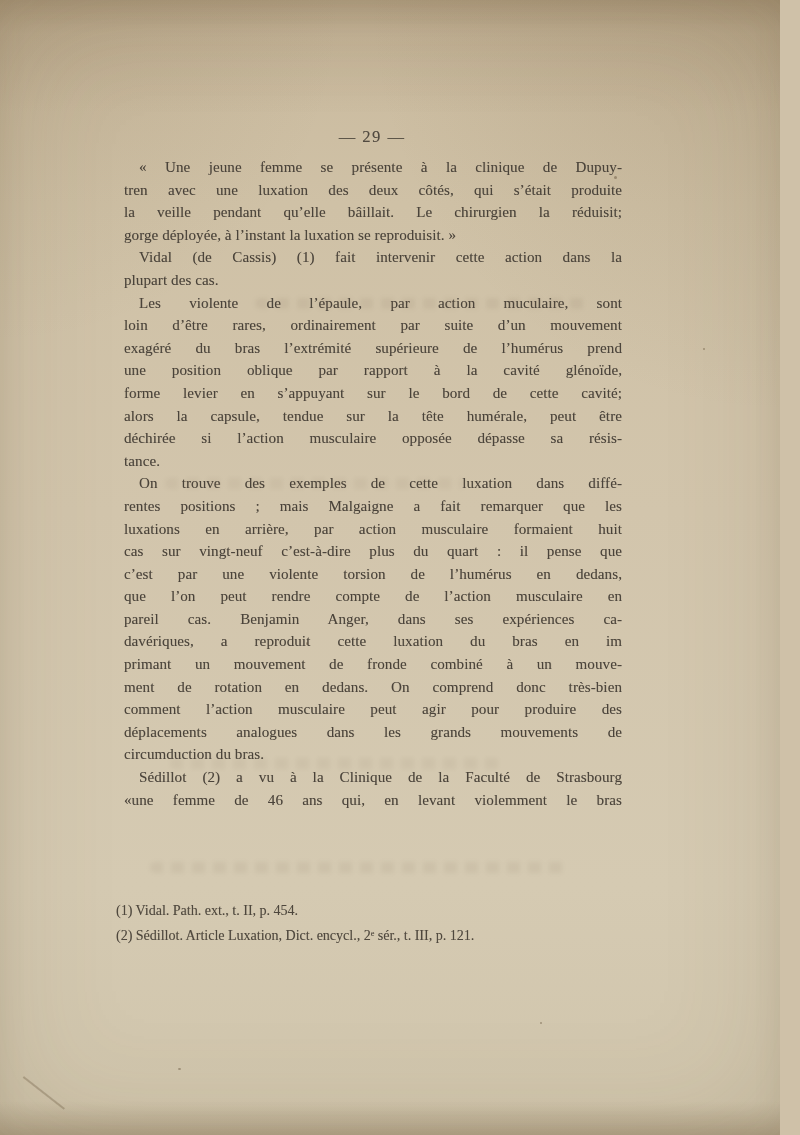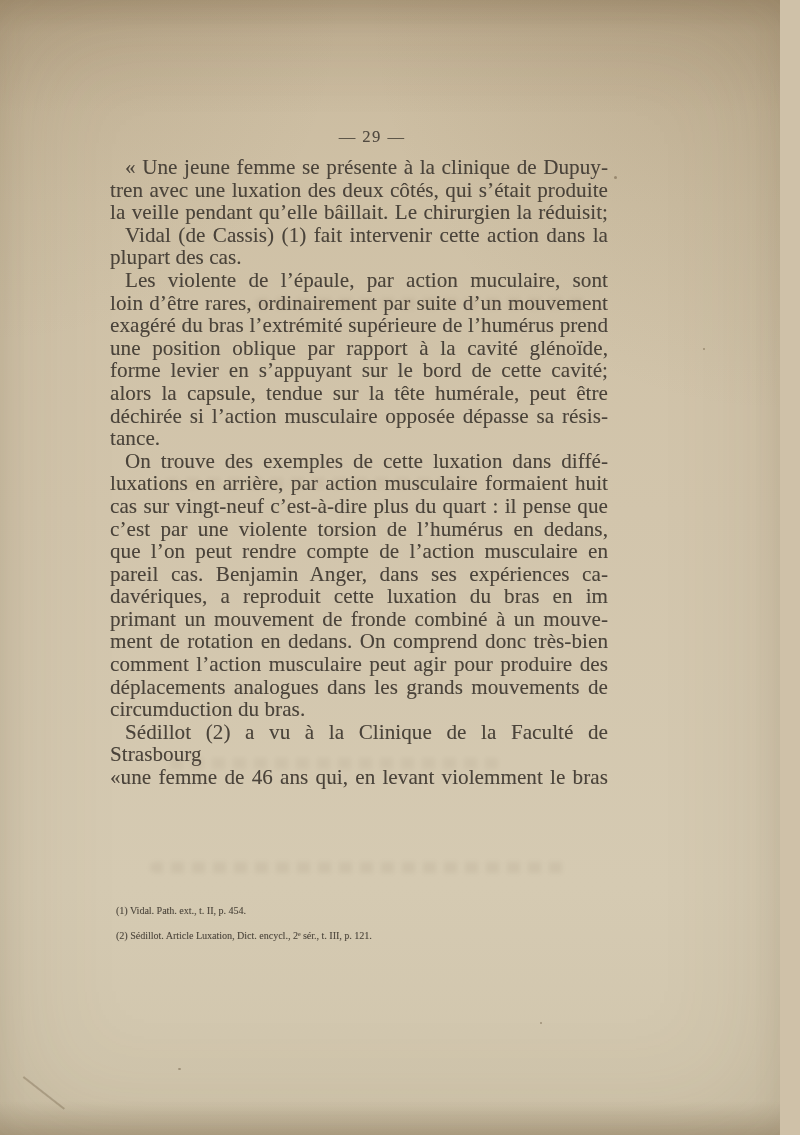--- a/index.html
+++ b/index.html
@@ -44,42 +44,42 @@
     text-indent: 30px;
     font-size: 16.5px;
     letter-spacing: 1.5px;
     color: #514a40;
     text-shadow: 0.3px 0.3px 0.5px rgba(74,66,56,0.35);
   }
 
   .body-text {
     position: absolute;
     top: 156px;
-    left: 110px;
+    left: 124px;
     width: 498px;
-    font-size: 21px;
+    font-size: 15px;
     line-height: 22.6px;
     letter-spacing: 0.1px;
     text-shadow: 0.3px 0.3px 0.6px rgba(74,66,56,0.30);
   }
 
   .line {
     text-align: justify;
     text-align-last: justify;
     white-space: normal;
   }
   .line.indent { text-indent: 15px; }
   .line.rag { text-align-last: left; }
 
   .footnote-block {
     position: absolute;
     top: 898px;
     left: 116px;
     width: 520px;
-    font-size: 10px;
+    font-size: 14px;
     line-height: 25px;
     color: #4e473d;
     text-shadow: 0.3px 0.3px 0.5px rgba(74,66,56,0.30);
   }
   .footnote-line { text-align: left; }
 
   
   .ghost {
     position: absolute;
     height: 11px;
@@ -123,31 +123,33 @@
 
 <div class="scan">
   <div class="vignette"></div>
 
   <div class="page-number">— 29 —</div>
 
   <div class="body-text" id="bodyText">
       <div class="line indent">« Une jeune femme se présente à la clinique de Dupuy-</div>
       <div class="line">tren avec une luxation des deux côtés, qui s’était produite</div>
       <div class="line">la veille pendant qu’elle bâillait. Le chirurgien la réduisit;</div>
+      <div class="line rag">gorge déployée, à l’instant la luxation se reproduisit. »</div>
       <div class="line indent">Vidal (de Cassis) (1) fait intervenir cette action dans la</div>
       <div class="line rag">plupart des cas.</div>
       <div class="line indent">Les violente de l’épaule, par action muculaire, sont</div>
       <div class="line">loin d’être rares, ordinairement par suite d’un mouvement</div>
       <div class="line">exagéré du bras l’extrémité supérieure de l’humérus prend</div>
       <div class="line">une position oblique par rapport à la cavité glénoïde,</div>
       <div class="line">forme levier en s’appuyant sur le bord de cette cavité;</div>
       <div class="line">alors la capsule, tendue sur la tête humérale, peut être</div>
       <div class="line">déchirée si l’action musculaire opposée dépasse sa résis-</div>
       <div class="line rag">tance.</div>
       <div class="line indent">On trouve des exemples de cette luxation dans diffé-</div>
+      <div class="line">rentes positions ; mais Malgaigne a fait remarquer que les</div>
       <div class="line">luxations en arrière, par action musculaire formaient huit</div>
       <div class="line">cas sur vingt-neuf c’est-à-dire plus du quart : il pense que</div>
       <div class="line">c’est par une violente torsion de l’humérus en dedans,</div>
       <div class="line">que l’on peut rendre compte de l’action musculaire en</div>
       <div class="line">pareil cas. Benjamin Anger, dans ses expériences ca-</div>
       <div class="line">davériques, a reproduit cette luxation du bras en im</div>
       <div class="line">primant un mouvement de fronde combiné à un mouve-</div>
       <div class="line">ment de rotation en dedans. On comprend donc très-bien</div>
       <div class="line">comment l’action musculaire peut agir pour produire des</div>
       <div class="line">déplacements analogues dans les grands mouvements de</div>

